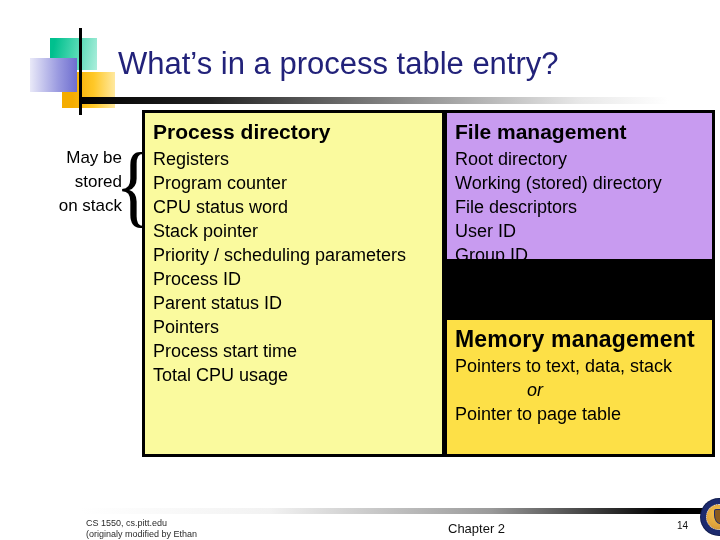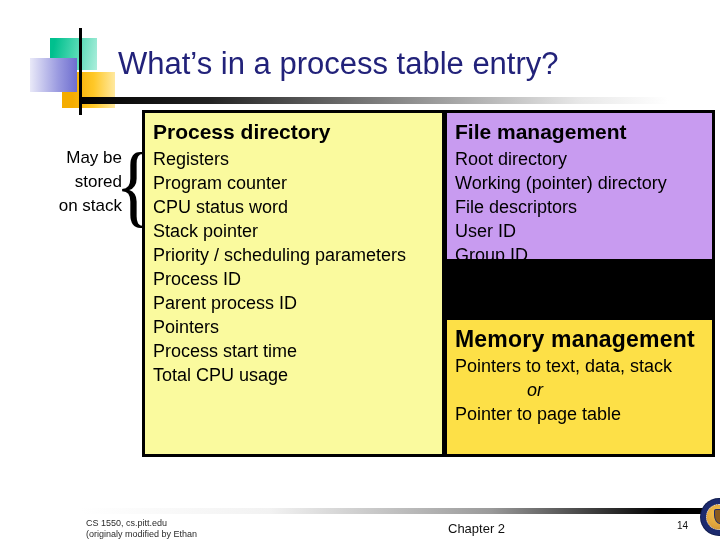--- a/index.html
+++ b/index.html
@@ -79,32 +79,32 @@
 
     <div class="cell cell-process">
       <h2>Process directory</h2>
       <ul>
         <li>Registers</li>
         <li>Program counter</li>
         <li>CPU status word</li>
         <li>Stack pointer</li>
         <li>Priority / scheduling parameters</li>
         <li>Process ID</li>
-        <li>Parent process ID</li>
+        <li>Parent status ID</li>
         <li>Pointers</li>
         <li>Process start time</li>
         <li>Total CPU usage</li>
       </ul>
     </div>
 
     <div class="cell cell-file">
       <h2>File management</h2>
       <ul>
         <li>Root directory</li>
-        <li>Working (pointer) directory</li>
+        <li>Working (stored) directory</li>
         <li>File descriptors</li>
         <li>User ID</li>
         <li>Group ID</li>
       </ul>
     </div>
 
     <div class="cell cell-memory">
       <h2>Memory management</h2>
       <div class="mem-line">Pointers to text, data, stack</div>
       <div class="mem-line mem-or">or</div>

